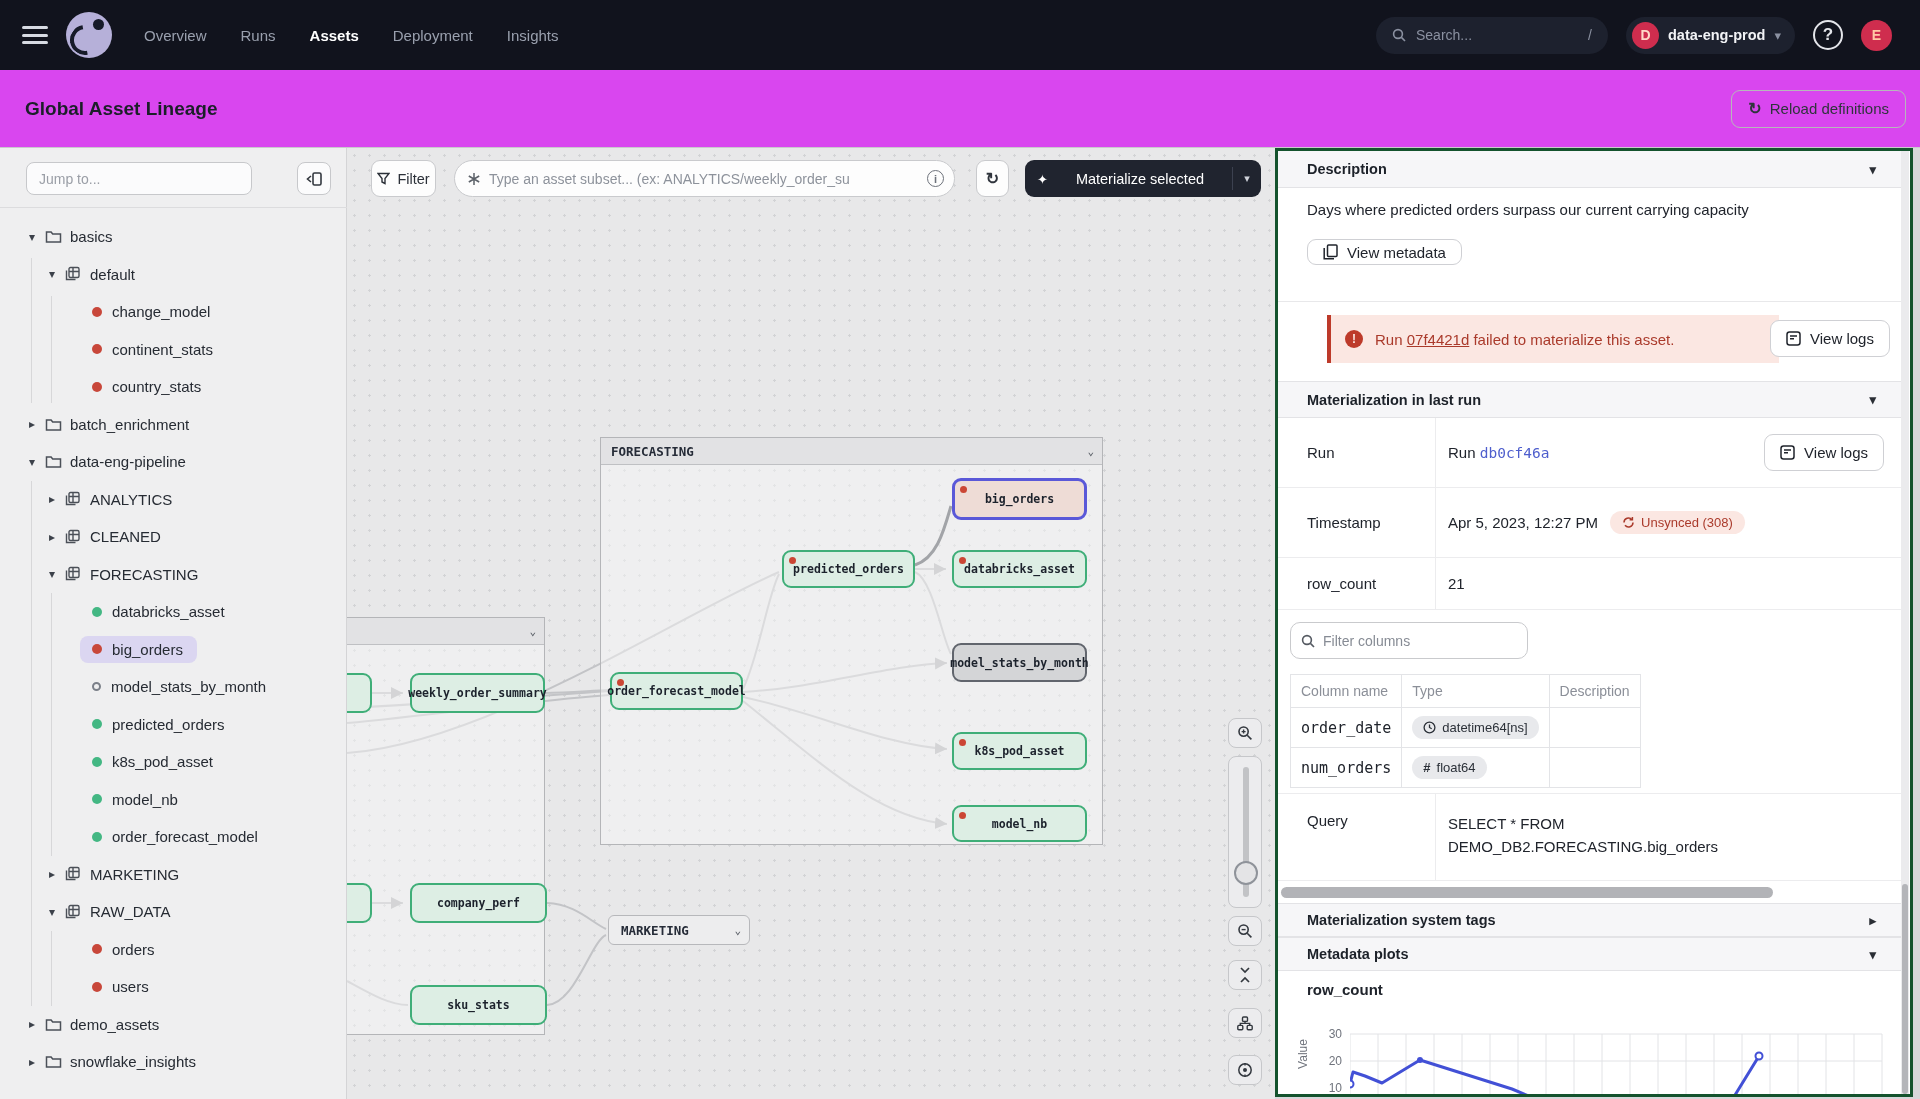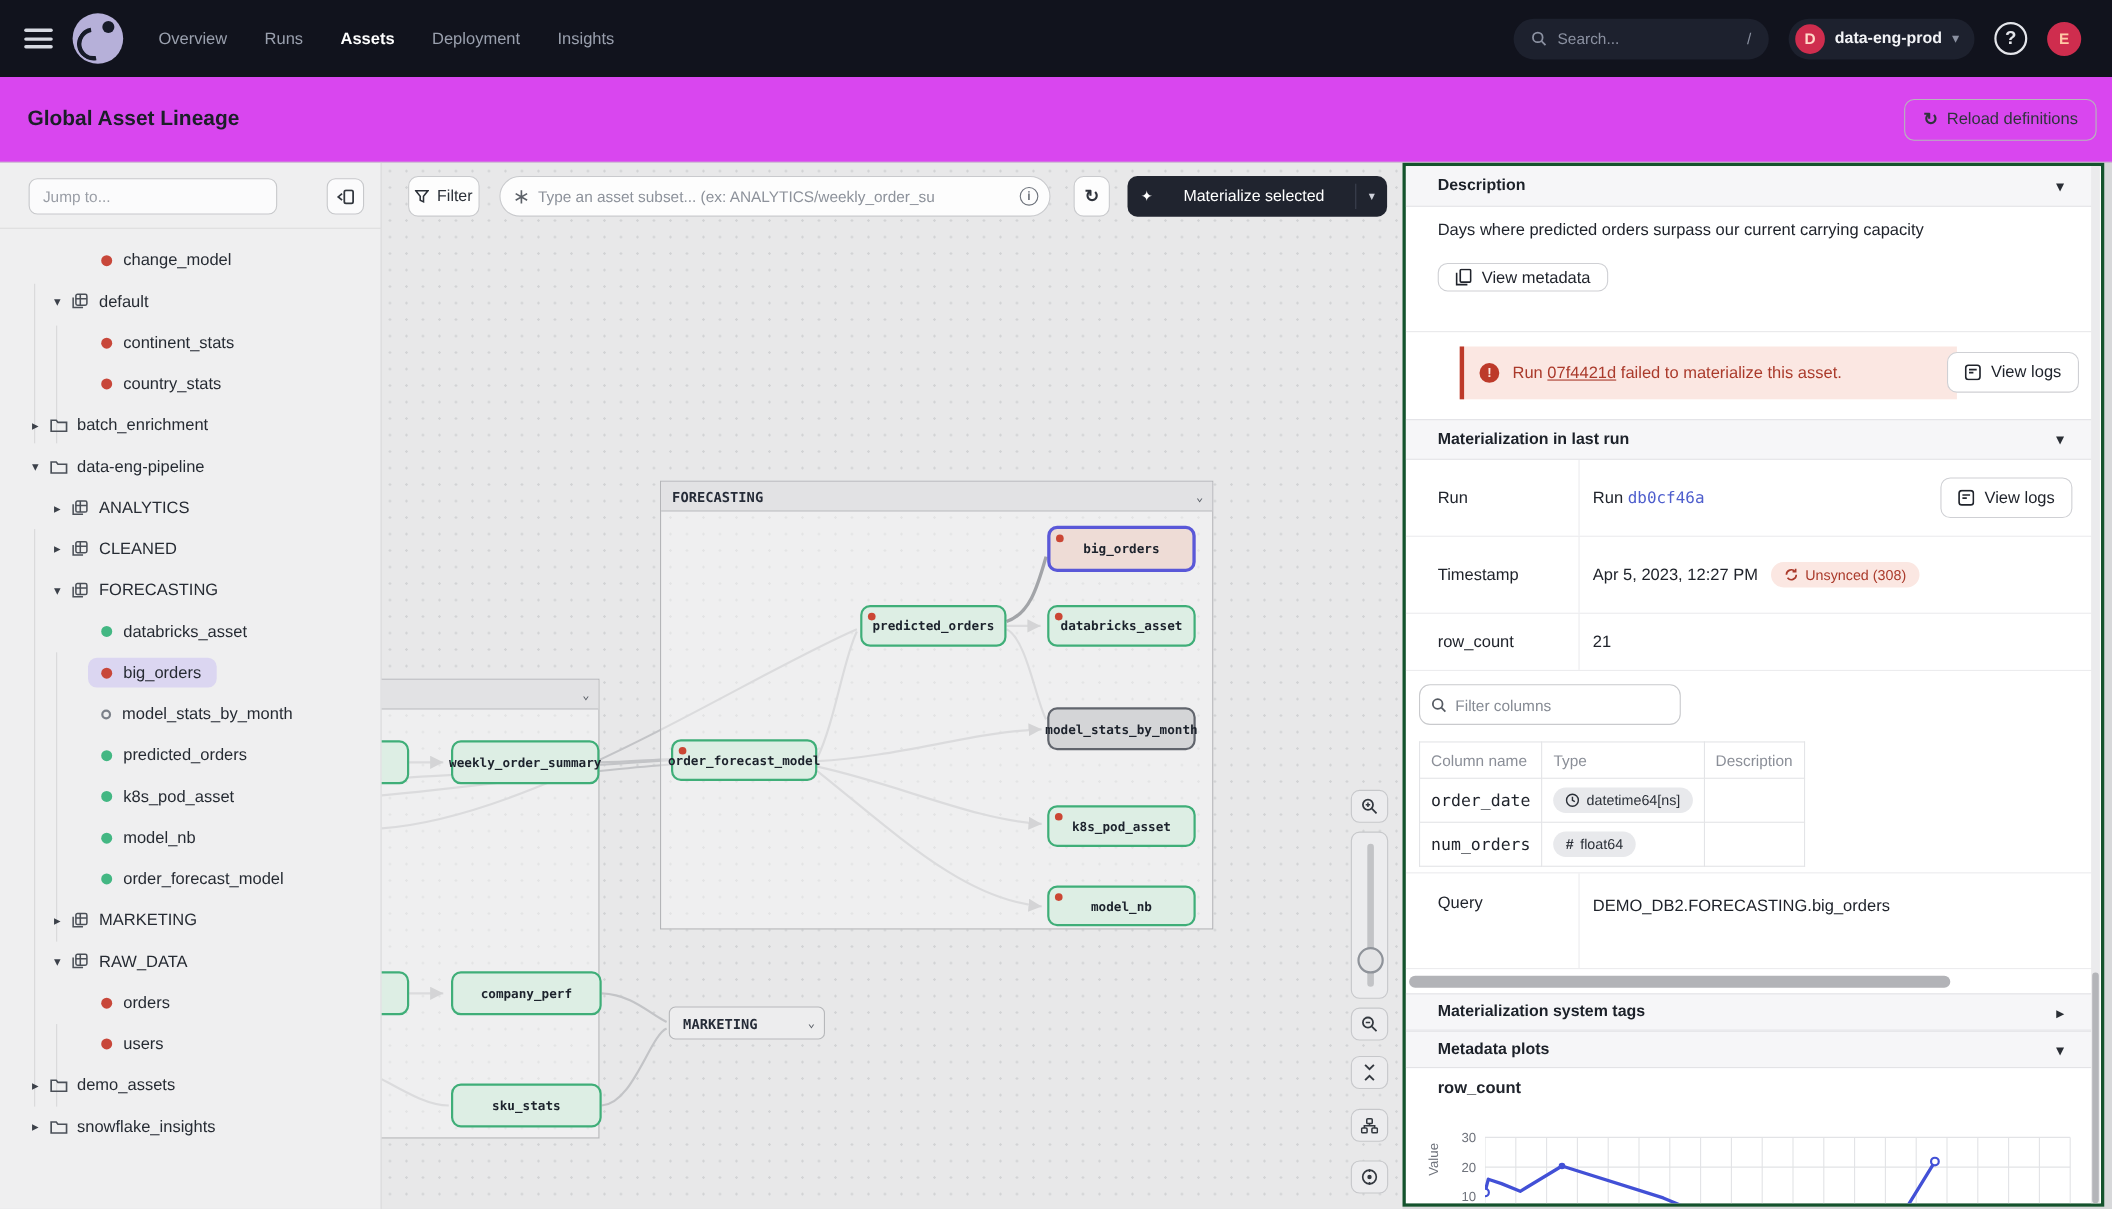--- a/index.html
+++ b/index.html
@@ -222,35 +222,44 @@
           </svg>
       </div>
     </div>
     <div class="tree">
       <div class="vline" style="left:31px; top:40px; height:145px;"></div>
       <div class="vline" style="left:51px; top:78px; height:107px;"></div>
       <div class="vline" style="left:31px; top:263px; height:525px;"></div>
       <div class="vline" style="left:51px; top:375px; height:263px;"></div>
       <div class="vline" style="left:51px; top:713px; height:75px;"></div>
 
-      <div class="trow lvl2">
-          <span class="pill">
-            <span class="sdot red"></span>
-            <span>change_model</span>
-          </span>
+      <div class="trow lvl0">
+          <span class="caret down"></span>
+          <span class="tico">
+            <svg width="17" height="15" viewBox="0 0 17 15">
+              <path d="M1.5 3 h4.6 l1.6 2 h7.8 v8 h-14 z" fill="none" stroke="#4b5058" stroke-width="1.5"></path>
+            </svg>
+          </span>
+          <span>basics</span>
         </div>
       <div class="trow lvl1">
           <span class="caret down"></span>
           <span class="tico">
             <svg width="16" height="16" viewBox="0 0 16 16">
               <rect x="4" y="1.5" width="10" height="10" rx="1.5" fill="none" stroke="#4b5058" stroke-width="1.4"></rect>
               <path d="M4 5.5 h10 M8 1.5 v10 M1.5 4.5 v9 h9" fill="none" stroke="#4b5058" stroke-width="1.4"></path>
             </svg>
           </span>
           <span>default</span>
+        </div>
+      <div class="trow lvl2">
+          <span class="pill">
+            <span class="sdot red"></span>
+            <span>change_model</span>
+          </span>
         </div>
       <div class="trow lvl2">
           <span class="pill">
             <span class="sdot red"></span>
             <span>continent_stats</span>
           </span>
         </div>
       <div class="trow lvl2">
           <span class="pill">
             <span class="sdot red"></span>
@@ -665,20 +674,21 @@
         </tbody>
           </table>
       </div>
     </div>
 
     <div class="kvrow" style="top:643px; height:87px;">
       <div class="kvlabel" style="padding-top:18px;">
           <span>Query</span>
         </div>
       <div class="kvval" style="padding-top:18px; line-height:1.55;">
+        <div>SELECT * FROM</div>
         <div>DEMO_DB2.FORECASTING.big_orders</div>
       </div>
     </div>
 
     <div class="hsb">
         <div class="thumb"></div>
       </div>
 
     <div class="sechead" style="top:752px; height:34px;">
       <span>Materialization system tags</span>

